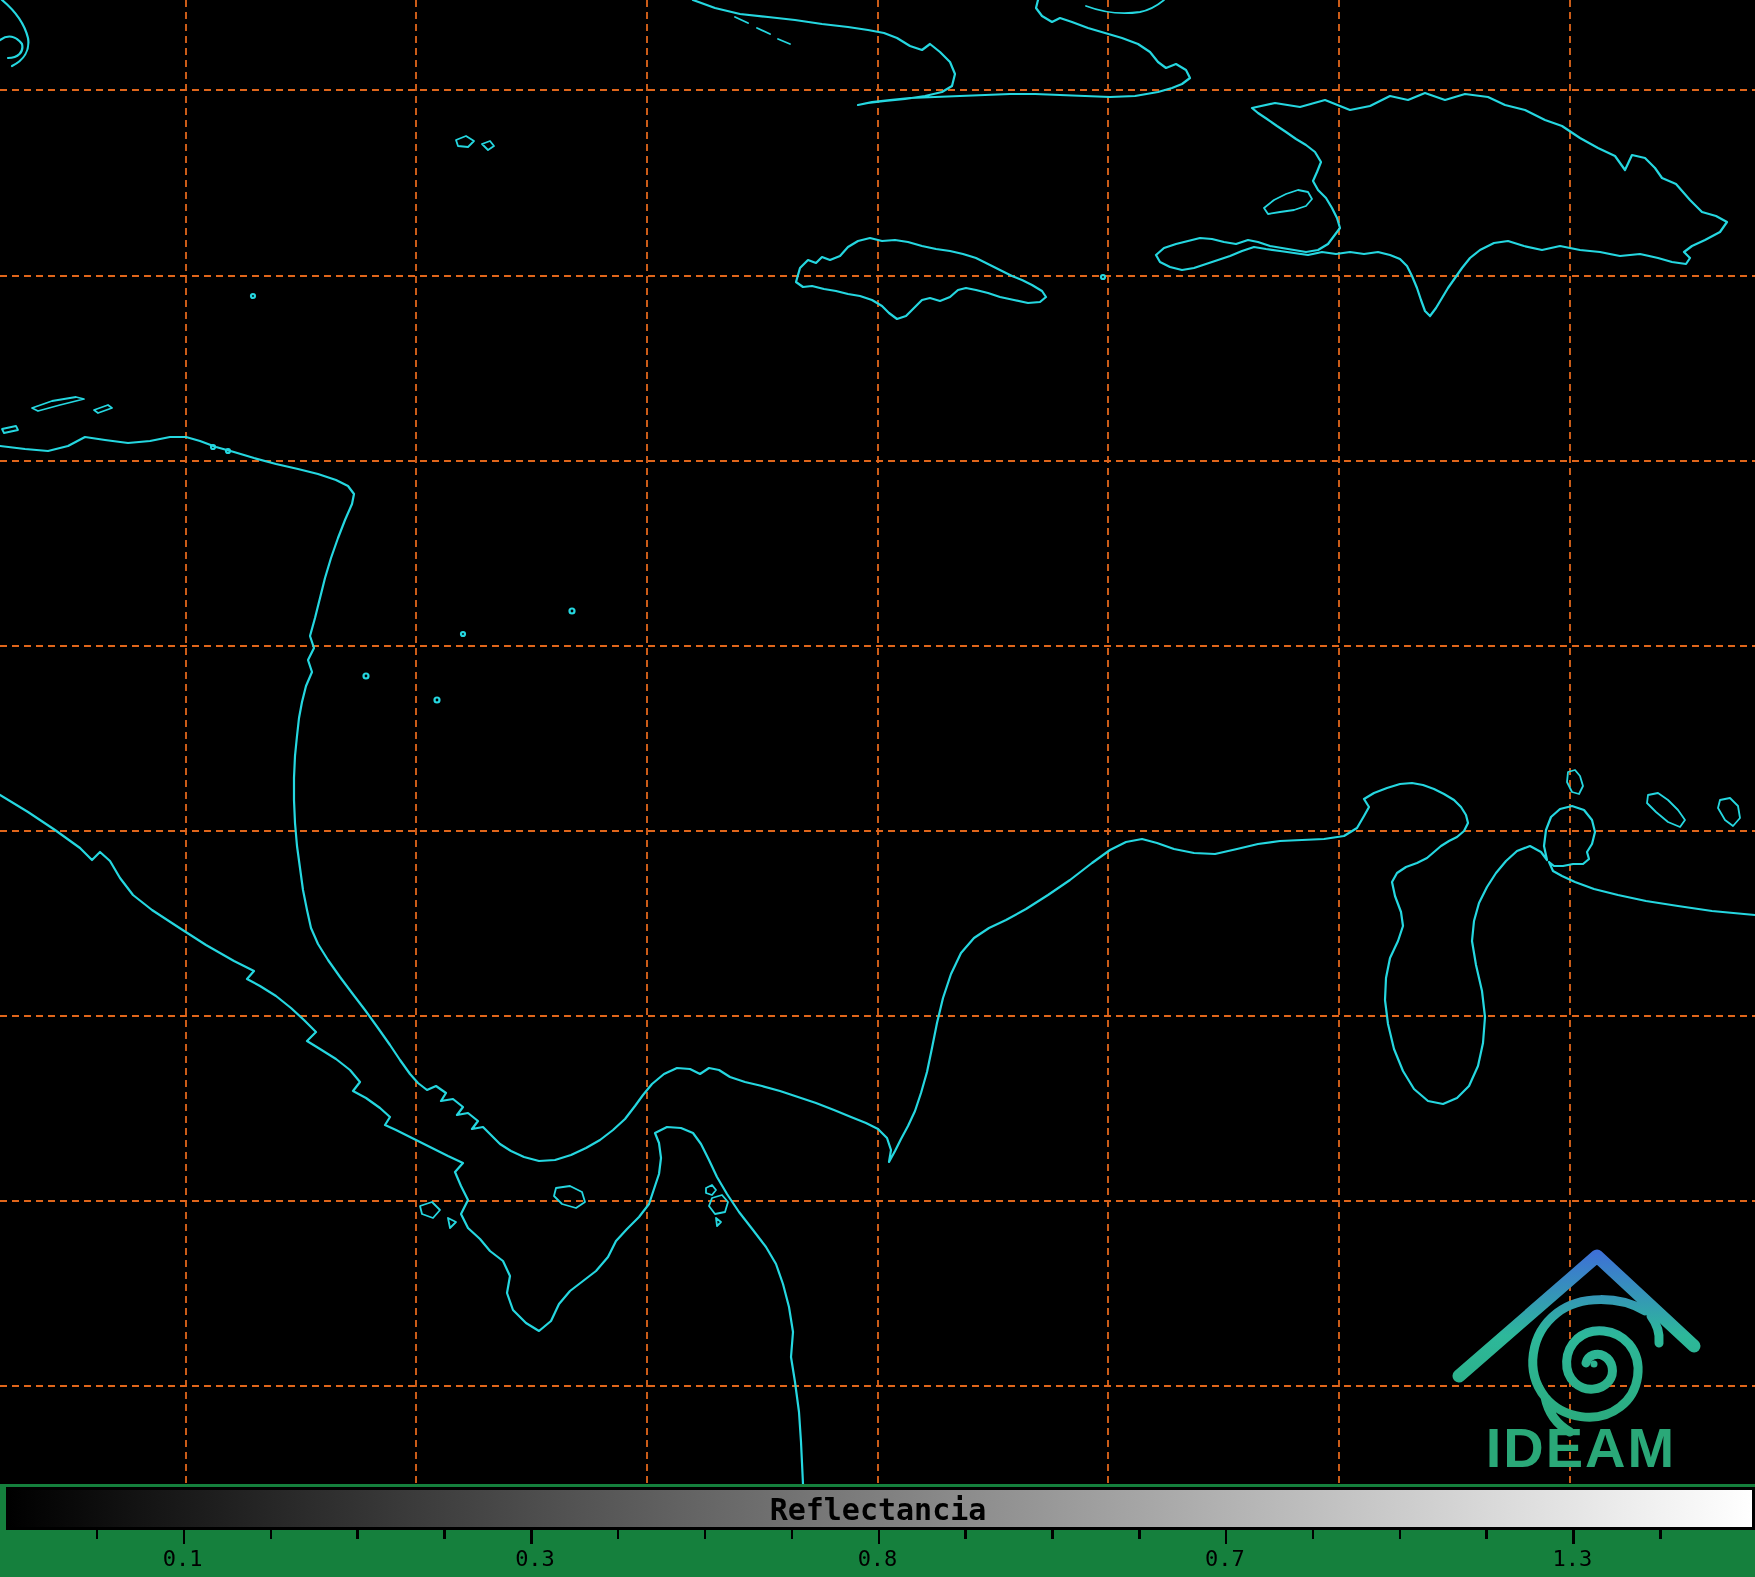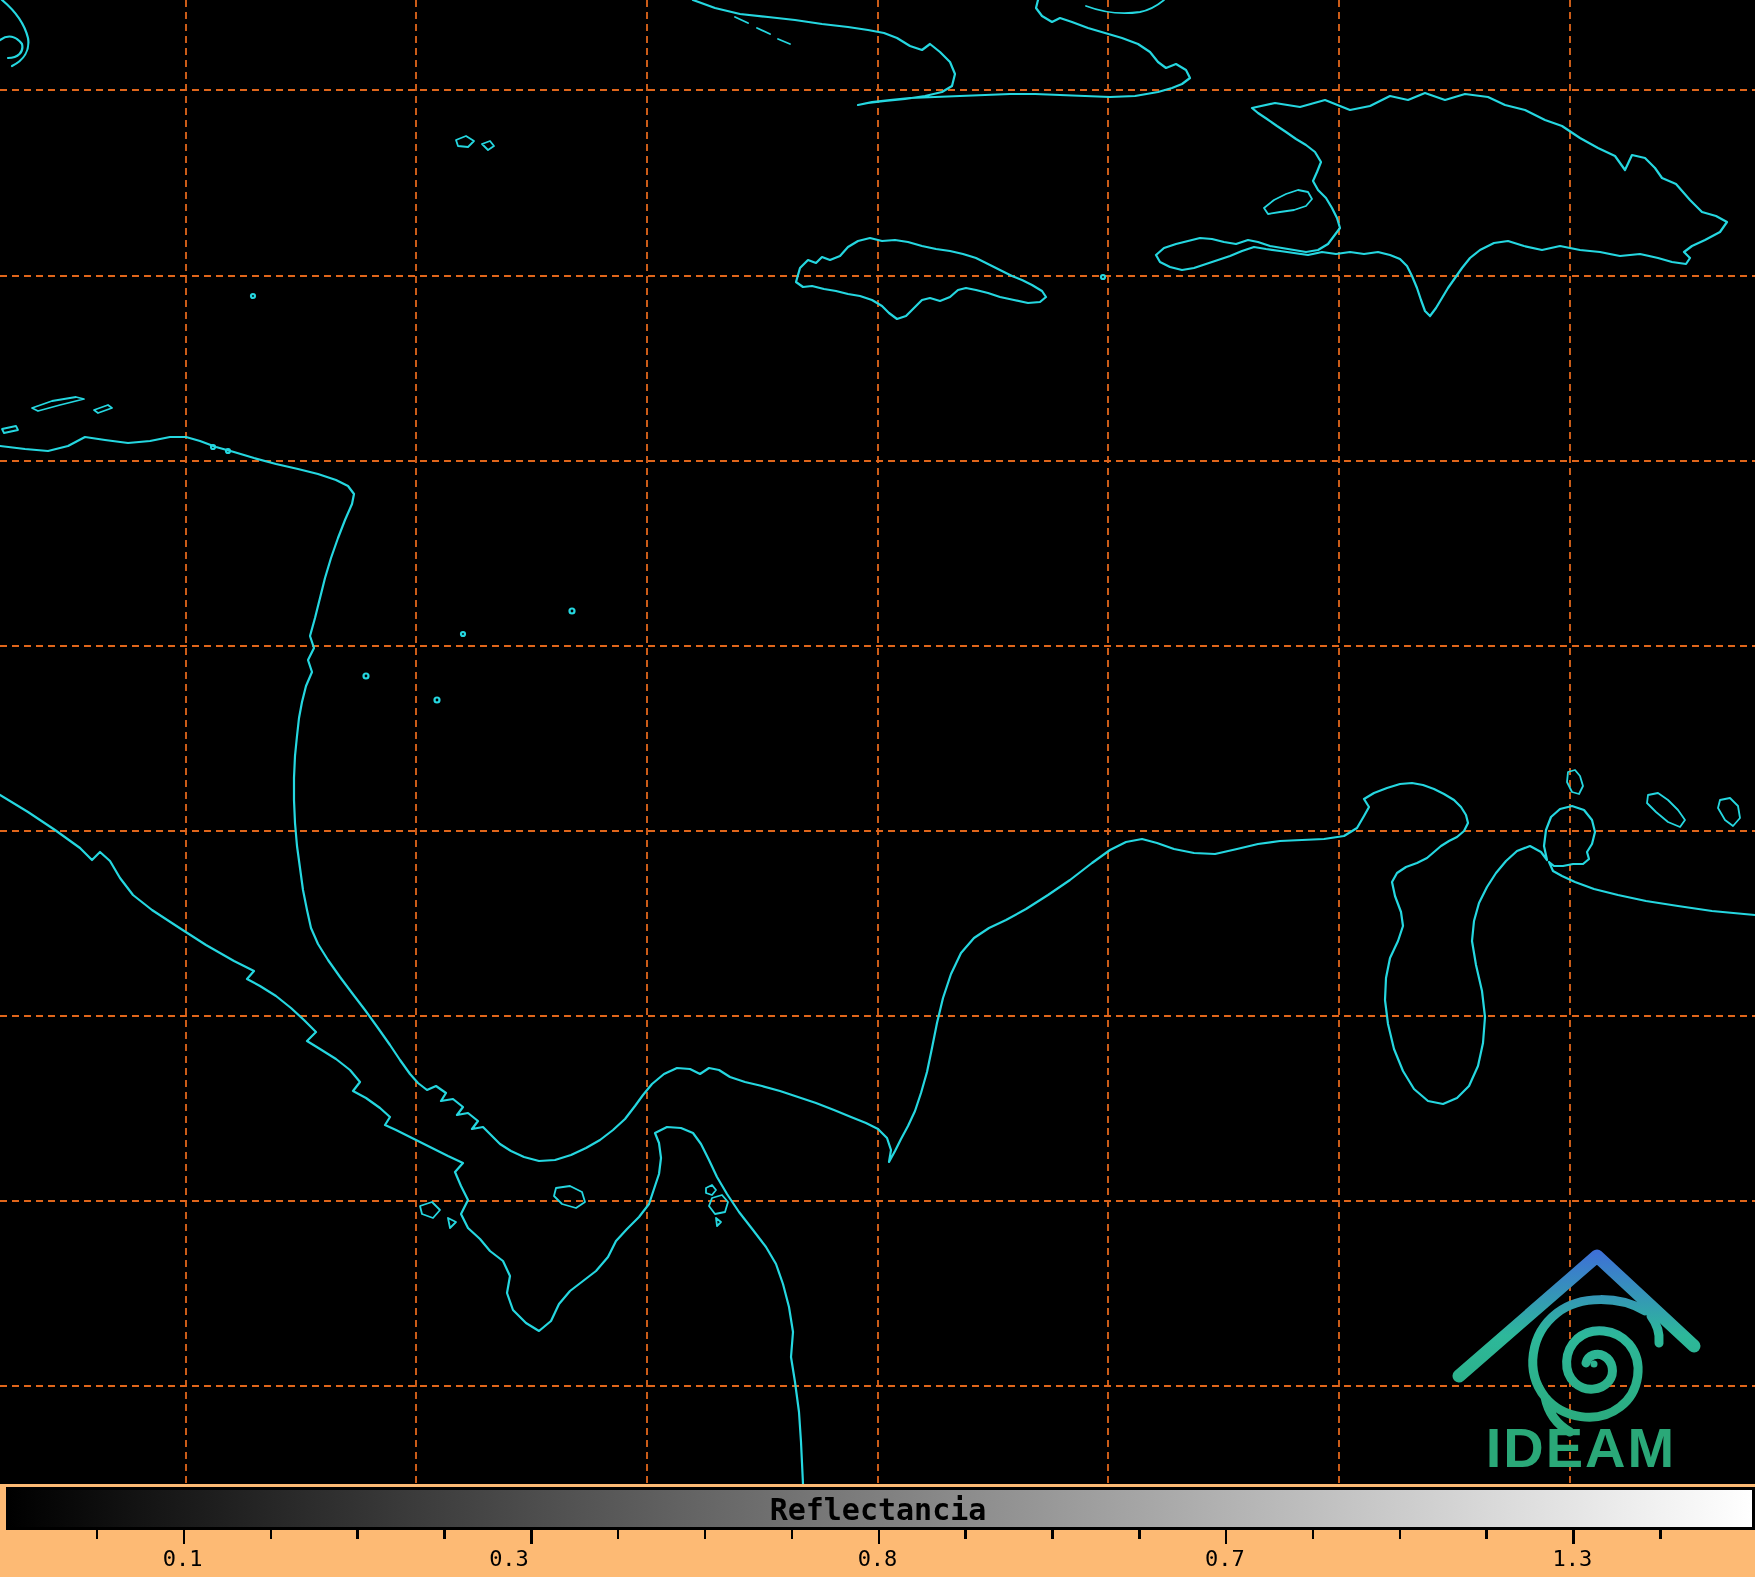--- a/index.html
+++ b/index.html
@@ -7,21 +7,21 @@
          font-family:"DejaVu Sans Mono","Liberation Mono",monospace;}
   #map{position:absolute;left:0;top:0;width:1755px;height:1484px;background:var(--map-bg,#000);}
   #map svg{position:absolute;left:0;top:0;}
   .grid line{stroke:var(--grid,#e0661b);stroke-width:1.8;stroke-dasharray:7 5;}
   .coast path,.coast circle{fill:none;stroke:var(--coast,#25d7e0);stroke-width:2.2;
         stroke-linejoin:round;stroke-linecap:round;}
   .coast .thin{stroke-width:1.8;}
   #title{position:absolute;left:805px;top:52px;transform:translateX(-50%);
          font-size:30px;color:var(--title-col,#fff);white-space:nowrap;z-index:6;}
   
-  #cbar-strip{position:absolute;left:0;top:1484px;width:1755px;height:93px;background:#fdba74;}
+  #cbar-strip{position:absolute;left:0;top:1484px;width:1755px;height:93px;background:#15803d;}
   #cbar{position:absolute;left:6px;top:3px;width:1743px;height:37px;border:3px solid #000;
         box-sizing:content-box;}
   #cbar-label{position:absolute;left:878px;top:8px;transform:translateX(-50%);
         font-size:30px;font-weight:bold;color:var(--cbar-label-col,#000);z-index:3;}
   .tick{position:absolute;width:2.5px;background:#000;top:46px;}
   .tick.major{height:14px;}
   .tick.minor{height:9px;}
   .tick-label{position:absolute;top:62px;transform:translateX(-50%);
         font-size:22px;color:#000;}
   
@@ -131,21 +131,21 @@
         <div class="tick minor" style="left: 964.35px;"></div>
         <div class="tick minor" style="left: 1051.2px;"></div>
         <div class="tick minor" style="left: 1138.05px;"></div>
         <div class="tick minor" style="left: 1311.75px;"></div>
         <div class="tick minor" style="left: 1398.6px;"></div>
         <div class="tick minor" style="left: 1485.45px;"></div>
         <div class="tick minor" style="left: 1659.15px;"></div>
         <div class="tick major" style="left: 182.7px;"></div>
         <div class="tick-label" style="left: 182.7px;">0.1</div>
         <div class="tick major" style="left: 530.1px;"></div>
-        <div class="tick-label" style="left: 509px;">0.3</div>
+        <div class="tick-label" style="left: 535px;">0.3</div>
         <div class="tick major" style="left: 877.5px;"></div>
         <div class="tick-label" style="left: 877.5px;">0.8</div>
         <div class="tick major" style="left: 1224.9px;"></div>
         <div class="tick-label" style="left: 1224.9px; text-align: right;">0.7</div>
         <div class="tick major" style="left: 1572.3px;"></div>
         <div class="tick-label" style="left: 1572.3px;">1.3</div>
       </div>
   </div>
 
 </div>

